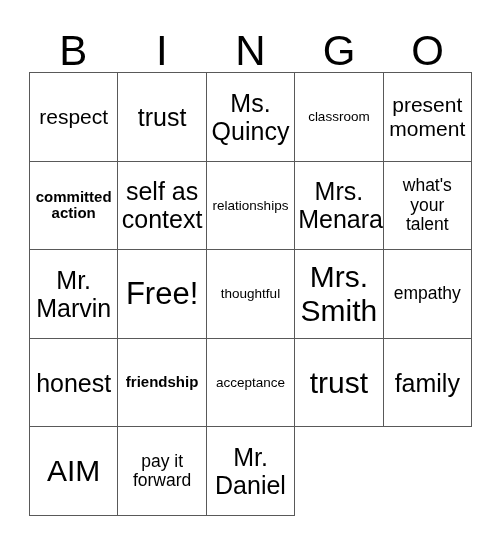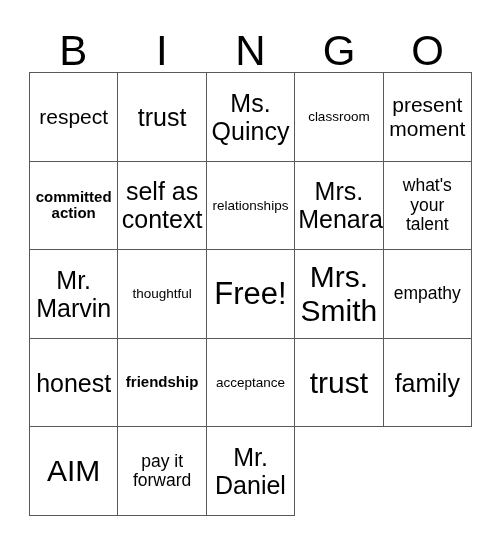--- a/index.html
+++ b/index.html
@@ -142,24 +142,24 @@
       <div class="cell">
         <span class="cell-text fs-md">what's
 your
 talent</span>
       </div>
       <div class="cell">
         <span class="cell-text fs-xl">Mr.
 Marvin</span>
       </div>
       <div class="cell">
-        <span class="cell-text fs-xs">thoughtful</span>
+        <span class="cell-text fs-free">Free!</span>
       </div>
       <div class="cell">
-        <span class="cell-text fs-free">Free!</span>
+        <span class="cell-text fs-xs">thoughtful</span>
       </div>
       <div class="cell">
         <span class="cell-text fs-xxl">Mrs.
 Smith</span>
       </div>
       <div class="cell">
         <span class="cell-text fs-md">empathy</span>
       </div>
       <div class="cell">
         <span class="cell-text fs-xl">honest</span>

